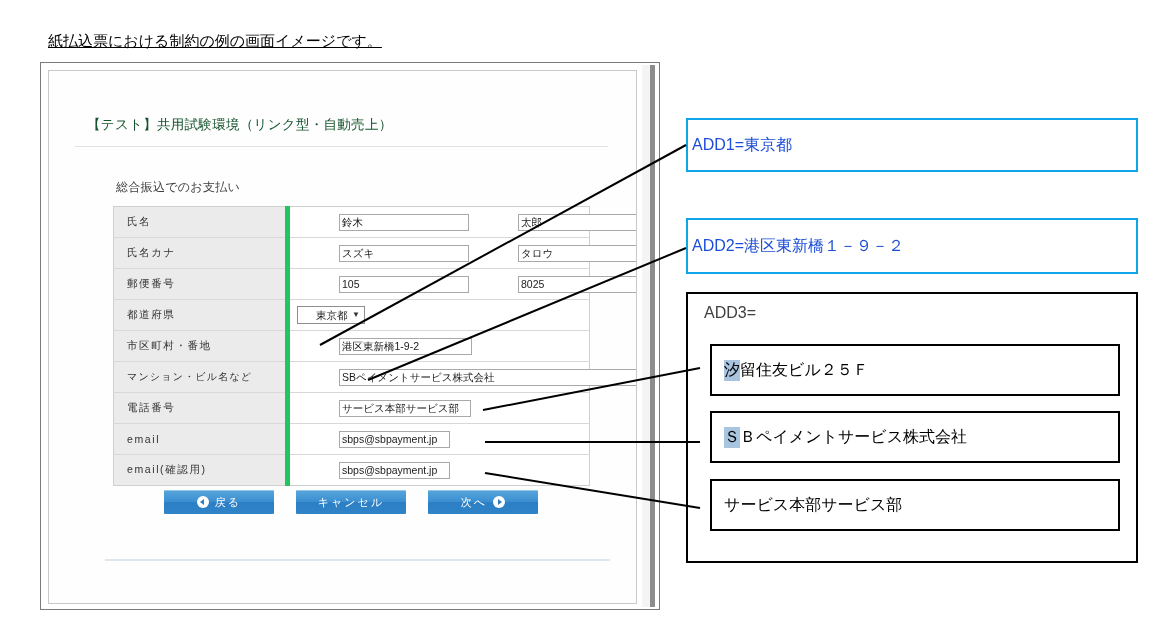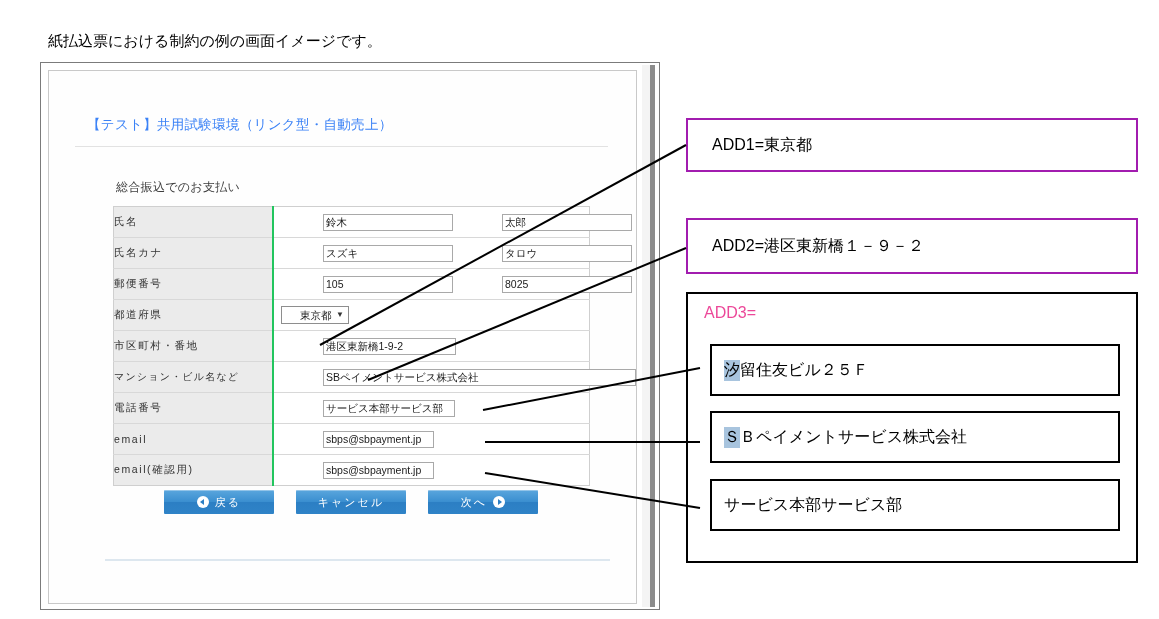--- a/index.html
+++ b/index.html
@@ -19,20 +19,21 @@
   
   .caption {
     position: absolute;
     left: 48px;
     top: 31px;
     font-size: 15px;
     line-height: 20px;
     color: #000;
     white-space: nowrap;
     letter-spacing: 0px;
+    text-decoration: underline;
   }
 
   
   .panel {
     position: absolute;
     left: 40px;
     top: 62px;
     width: 620px;
     height: 548px;
     box-sizing: border-box;
@@ -68,21 +69,21 @@
     top: 0;
     right: 0;
     bottom: 0;
     background: #fefefe;
   }
   .page-title {
     position: absolute;
     left: 38px;
     top: 45px;
     font-size: 13.5px;
-    color: #3b82f6;
+    color: #14532d;
     letter-spacing: 0.3px;
     white-space: nowrap;
   }
   .title-rule {
     position: absolute;
     left: 26px;
     top: 75px;
     width: 533px;
     height: 1px;
     background: #e2e2e2;
@@ -112,24 +113,25 @@
     padding: 0;
     height: 30px;
     vertical-align: middle;
     border-bottom: 1px solid #d8d8d8;
   }
   .form-table tr:last-child td { border-bottom: none; }
 
   td.lbl {
     width: 158px;
     background: #ebebeb;
-    border-right: 2px solid #22c55e;
+    border-right: 5px solid #22c55e;
     font-size: 10.5px;
     color: #333;
     letter-spacing: 1.6px;
+    padding-left: 13px;
     white-space: nowrap;
   }
   td.lbl.small { letter-spacing: 1.2px; font-size: 10px; }
   td.val {
     background: #ffffff;
     padding-left: 7px;
     white-space: nowrap;
   }
   td.section {
     background: #ebebeb;
@@ -245,44 +247,44 @@
     top: 488px;
     width: 505px;
     height: 2px;
     background: #dde7ef;
   }
 
   
   .anno {
     position: absolute;
     box-sizing: border-box;
-    border: 2px solid #a21caf;
+    border: 2px solid #0ea5e9;
     background: #ffffff;
     font-size: 16px;
-    color: #000000;
+    color: #1d4ed8;
     display: flex;
     align-items: center;
-    padding-left: 24px;
+    padding-left: 4px;
     white-space: nowrap;
   }
   #anno-add1 { left: 686px; top: 118px; width: 452px; height: 54px; }
   #anno-add2 { left: 686px; top: 218px; width: 452px; height: 56px; }
 
   #anno-add3 {
     position: absolute;
     left: 686px; top: 292px; width: 452px; height: 271px;
     box-sizing: border-box;
     border: 2px solid #000000;
     background: #ffffff;
   }
   #anno-add3 .add3-label {
     position: absolute;
     left: 16px; top: 10px;
     font-size: 16px;
-    color: #ec4899;
+    color: #404040;
     white-space: nowrap;
   }
   .sub {
     position: absolute;
     left: 22px;
     width: 410px;
     height: 52px;
     box-sizing: border-box;
     border: 2px solid #000000;
     background: #ffffff;

